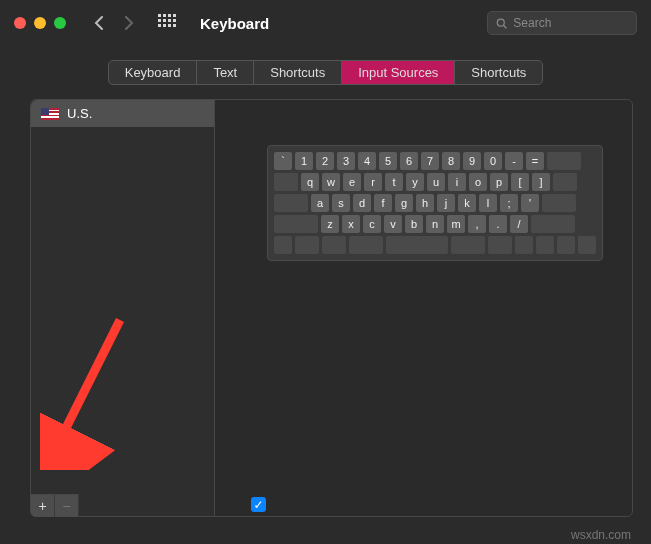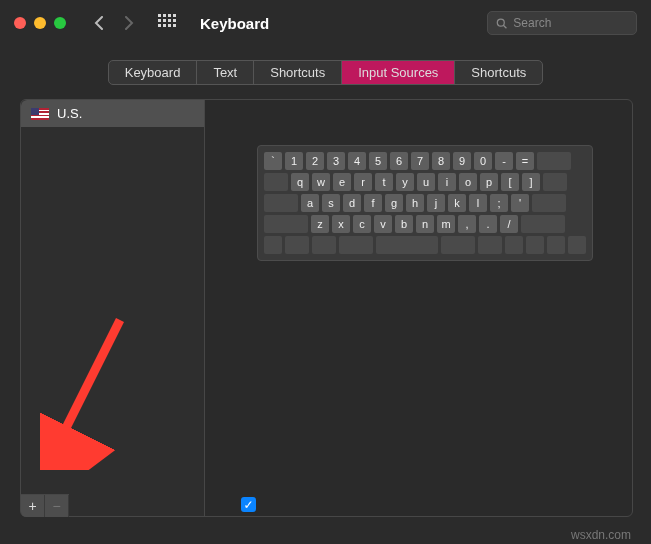--- a/index.html
+++ b/index.html
@@ -51,21 +51,21 @@
   }
   .tab {
     padding: 4px 16px; font-size: 13px; color: #ddd; border-right: 1px solid #555;
     cursor: pointer;
   }
   .tab:last-child { border-right: none; }
   .tab.active { background: #be185d; }
 
   
   .panel {
-    margin: 14px 18px 0 20px; height: 418px;
+    margin: 14px 18px 0 30px; height: 418px;
     border: 1px solid #474747; border-radius: 6px;
     display: flex; position: relative; background: #2a2a2a;
   }
   .sidebar {
     width: 184px; border-right: 1px solid #474747;
     background: #2e2e2e; border-top-left-radius: 6px; border-bottom-left-radius: 6px;
     overflow: hidden;
   }
   .src-item {
     display: flex; align-items: center; gap: 8px;

